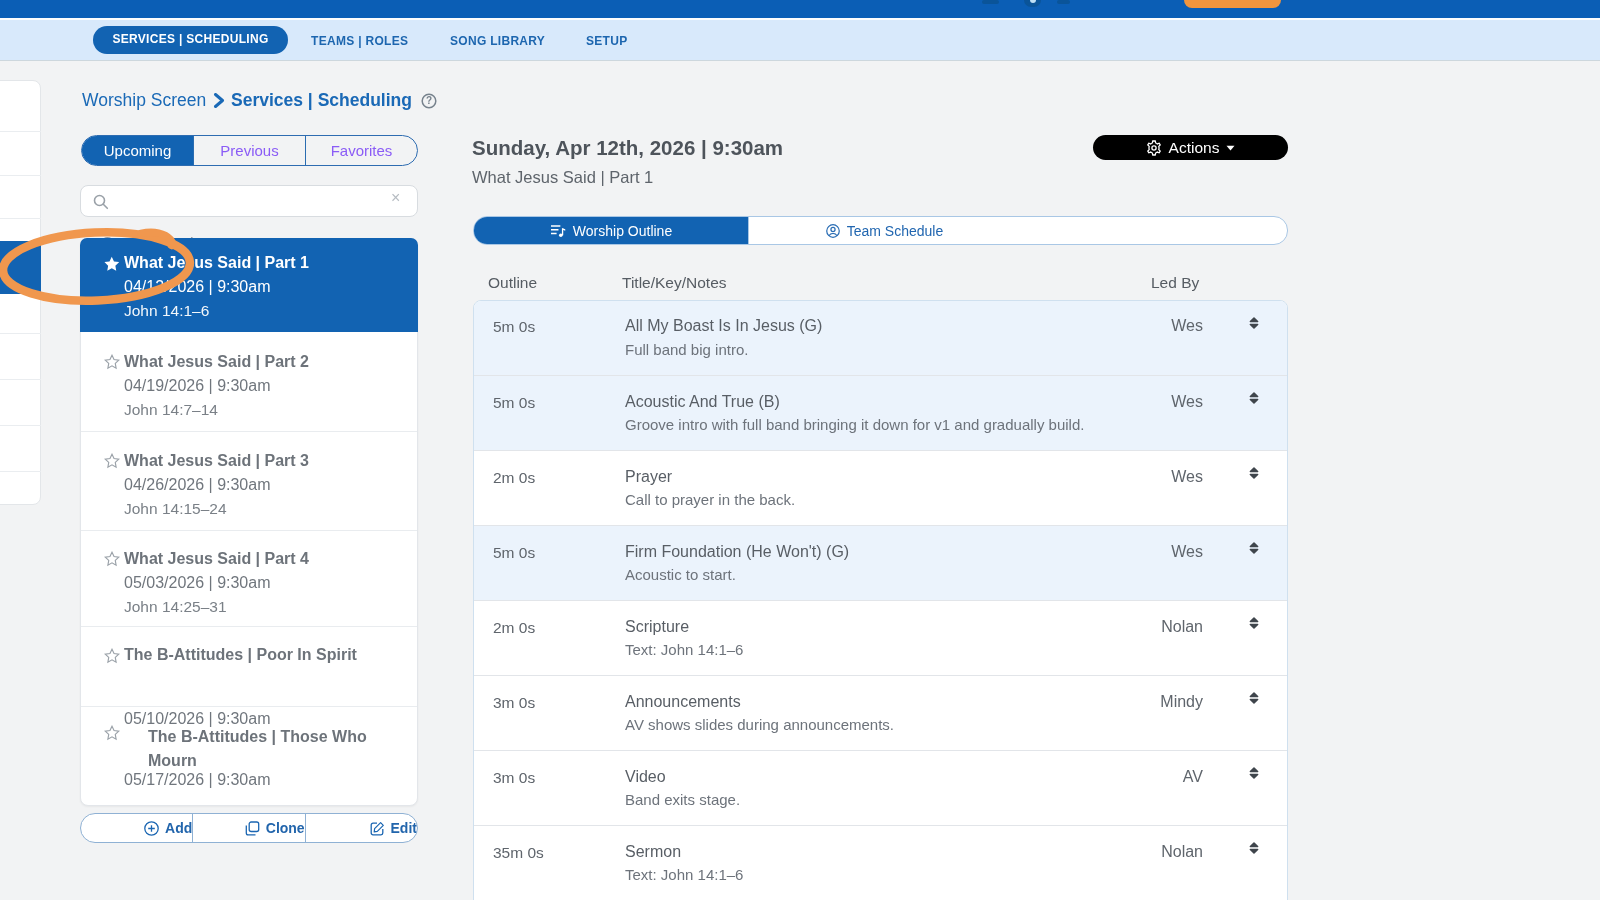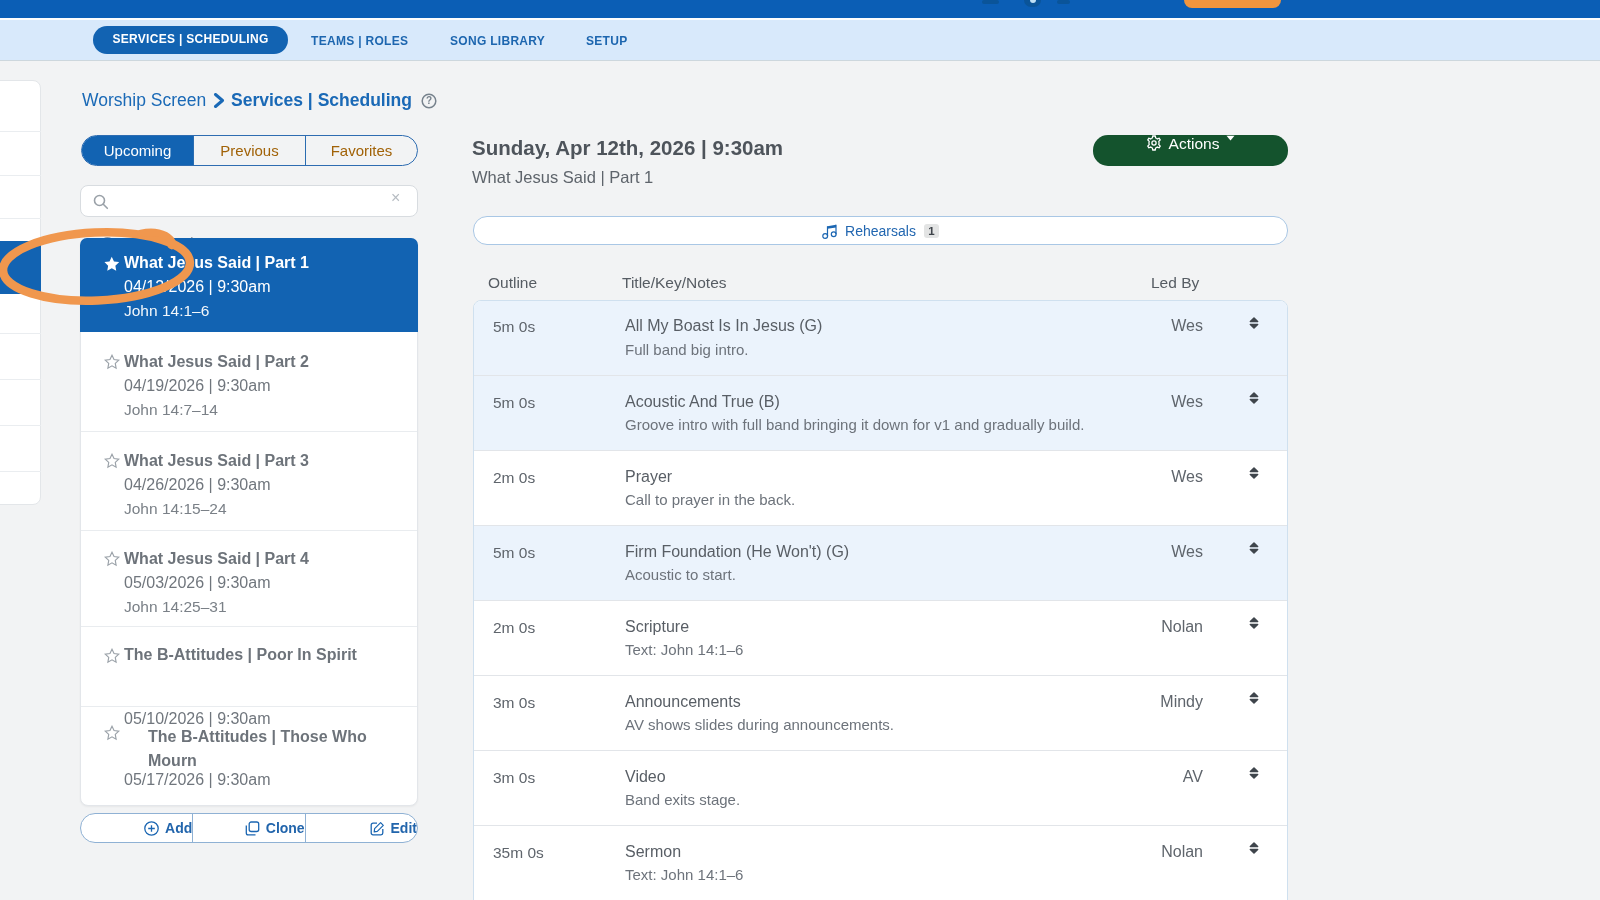--- a/index.html
+++ b/index.html
@@ -21,21 +21,21 @@
 .remnant { left:-12px; top:80px; width:53px; height:425px; background:#fff; border:1px solid #e3e6e9; border-radius:8px; }
 .rline { left:0; width:41px; height:1px; background:#eaedf0; }
 .rsel { left:0; top:241px; width:41px; height:53px; background:#1263b2; }
 
 
 .crumb1 { left:82px; top:90px; font-size:17.5px; color:#1a69b6; }
 .crumb2 { left:231px; top:90px; font-size:17.5px; color:#1a69b6; font-weight:bold; }
 
 
 .ltabs { left:81px; top:134.5px; width:337px; height:31px; border:1px solid #2e6cb1; border-radius:15.5px; background:transparent; overflow:hidden; display:flex; }
-.ltab { flex:1; text-align:center; line-height:29px; font-size:15px; color:#a16207; }
+.ltab { flex:1; text-align:center; line-height:29px; font-size:15px; color:#8b5cf6; }
 .ltab.active { background:#1263b2; color:#fff; }
 .ltab + .ltab { border-left:1px solid #2a6cb0; }
 
 
 .search { left:80px; top:184.5px; width:338px; height:32.5px; background:#fff; border:1px solid #d8dce0; border-radius:8px; }
 .searchtext { left:102px; top:190.5px; font-size:16px; color:#9298a0;margin-top:44px; }
 .searchx { left:391px; top:189px; font-size:16px; color:#b6bcc2; }
 
 
 .listcard { left:80px; top:237.5px; width:338px; height:568.5px; background:#fff; border:1px solid #e3e6ea; border-radius:8px; box-shadow:0 1px 2px rgba(0,0,0,.05); }
@@ -46,21 +46,21 @@
 .ldiv { left:81px; width:336px; height:1px; background:#e9ecef; }
 
 
 .btns { left:80px; top:813px; width:338px; height:30px; border:1px solid #8fb1d4; border-radius:15px; background:#fff; overflow:hidden; display:flex; }
 .btn { flex:1; display:flex; align-items:center; justify-content:flex-end; gap:6px; font-size:14px; font-weight:bold; color:#2265ac; }
 .btn + .btn { border-left:1px solid #8fb1d4; }
 
 
 .h1 { left:472px; top:136px; font-size:20.5px; font-weight:bold; color:#4e545b; }
 .h2 { left:472px; top:167.5px; font-size:16.5px; color:#5e646b; }
-.actions { left:1093px; top:135px; width:195px; height:31px; border-radius:15px; background:#14532d; color:#fff; display:flex; align-items:flex-start; justify-content:center; gap:7px; font-size:15.5px; }
+.actions { left:1093px; top:135px; width:195px; height:25px; border-radius:15px; background:#000000; color:#fff; display:flex; align-items:center; justify-content:center; gap:7px; font-size:15.5px; }
 
 
 .rtabs { left:473px; top:215.5px; width:815px; height:29.5px; border:1px solid #a9c7e5; border-radius:14px; background:#fff; overflow:hidden; display:flex; }
 .rtab { display:flex; align-items:center; justify-content:center; gap:7px; font-size:14px; color:#2166b0; padding-top:2px; }
 .rtab.active { background:#1263b2; color:#fff; }
 .rtab + .rtab { border-left:1px solid #a9c7e5; }
 .badge { width:15px; height:14px; border-radius:3px; background:#e3e4e4; color:#3f444a; font-size:11.5px; font-weight:bold; text-align:center; line-height:14px; margin-left:1px; }
 
 
 .thead { top:274px; font-size:15.5px; color:#565c63; }
@@ -192,30 +192,38 @@
       <path d="M8 1 L9.2 1 L9.7 3 A5.2 5.2 0 0 1 11.3 3.9 L13.2 3.2 L14.2 4.9 L12.8 6.4 A5.2 5.2 0 0 1 12.8 9.6 L14.2 11.1 L13.2 12.8 L11.3 12.1 A5.2 5.2 0 0 1 9.7 13 L9.2 15 L6.8 15 L6.3 13 A5.2 5.2 0 0 1 4.7 12.1 L2.8 12.8 L1.8 11.1 L3.2 9.6 A5.2 5.2 0 0 1 3.2 6.4 L1.8 4.9 L2.8 3.2 L4.7 3.9 A5.2 5.2 0 0 1 6.3 3 L6.8 1 Z" fill="none" stroke="#fff" stroke-width="1.3"></path>
       <circle cx="8" cy="8" r="2.1" fill="none" stroke="#fff" stroke-width="1.3"></circle>
     </svg>
   <span>Actions</span>
   <svg width="9" height="6" viewBox="0 0 9 6">
       <path d="M0.5 0.8 L8.5 0.8 L4.5 5.5 Z" fill="#fff"></path>
     </svg>
 </div>
 
 <div class="abs rtabs">
-  <div class="rtab" style="flex:1;">
-    <svg width="16" height="16" viewBox="0 0 16 16">
-        <circle cx="3.2" cy="13" r="2.4" fill="none" stroke="#1b66b2" stroke-width="1.2"></circle>
-        <circle cx="11.7" cy="11.3" r="2.4" fill="none" stroke="#1b66b2" stroke-width="1.2"></circle>
-        <line x1="5.5" y1="13" x2="5.5" y2="3.2" stroke="#1b66b2" stroke-width="1.2"></line>
-        <line x1="14" y1="11.3" x2="14" y2="1.8" stroke="#1b66b2" stroke-width="1.2"></line>
-        <path d="M5.5 3.2 L14 1.8 L14 4.4 L5.5 5.8 Z" fill="#1b66b2"></path>
-      </svg>
-    Rehearsals
-    <div class="badge">1</div>
+  <div class="rtab active" style="width:274px;">
+    <svg width="16" height="14" viewBox="0 0 17 15">
+        <line x1="1" y1="2.2" x2="11" y2="2.2" stroke="#fff" stroke-width="1.5"></line>
+        <line x1="1" y1="6.2" x2="9" y2="6.2" stroke="#fff" stroke-width="1.5"></line>
+        <line x1="1" y1="10.2" x2="7" y2="10.2" stroke="#fff" stroke-width="1.5"></line>
+        <circle cx="11.5" cy="12" r="1.9" fill="#fff"></circle>
+        <line x1="13.4" y1="12" x2="13.4" y2="4.5" stroke="#fff" stroke-width="1.4"></line>
+        <path d="M13.4 4.5 L16.3 5.6 L16.3 7.3 L13.4 6.2 Z" fill="#fff"></path>
+      </svg>
+    Worship Outline
+  </div>
+  <div class="rtab" style="width:272px;">
+    <svg width="14" height="14" viewBox="0 0 17 17">
+        <circle cx="8.5" cy="8.5" r="7.6" fill="none" stroke="#2a6db4" stroke-width="1.5"></circle>
+        <circle cx="8.5" cy="6.6" r="2.5" fill="none" stroke="#2a6db4" stroke-width="1.5"></circle>
+        <path d="M3.6 14.3 A5.7 5.7 0 0 1 13.4 14.3" fill="none" stroke="#2a6db4" stroke-width="1.5"></path>
+      </svg>
+    Team Schedule
   </div>
 </div>
 
 <div class="abs thead" style="left:488px;">Outline</div>
 <div class="abs thead" style="left:622px;">Title/Key/Notes</div>
 <div class="abs thead" style="left:1151px;">Led By</div>
 
 <div class="abs tcard">
   <div class="trow song" style="height:74.5px; position:relative;">
     <div class="dur">5m 0s</div>

